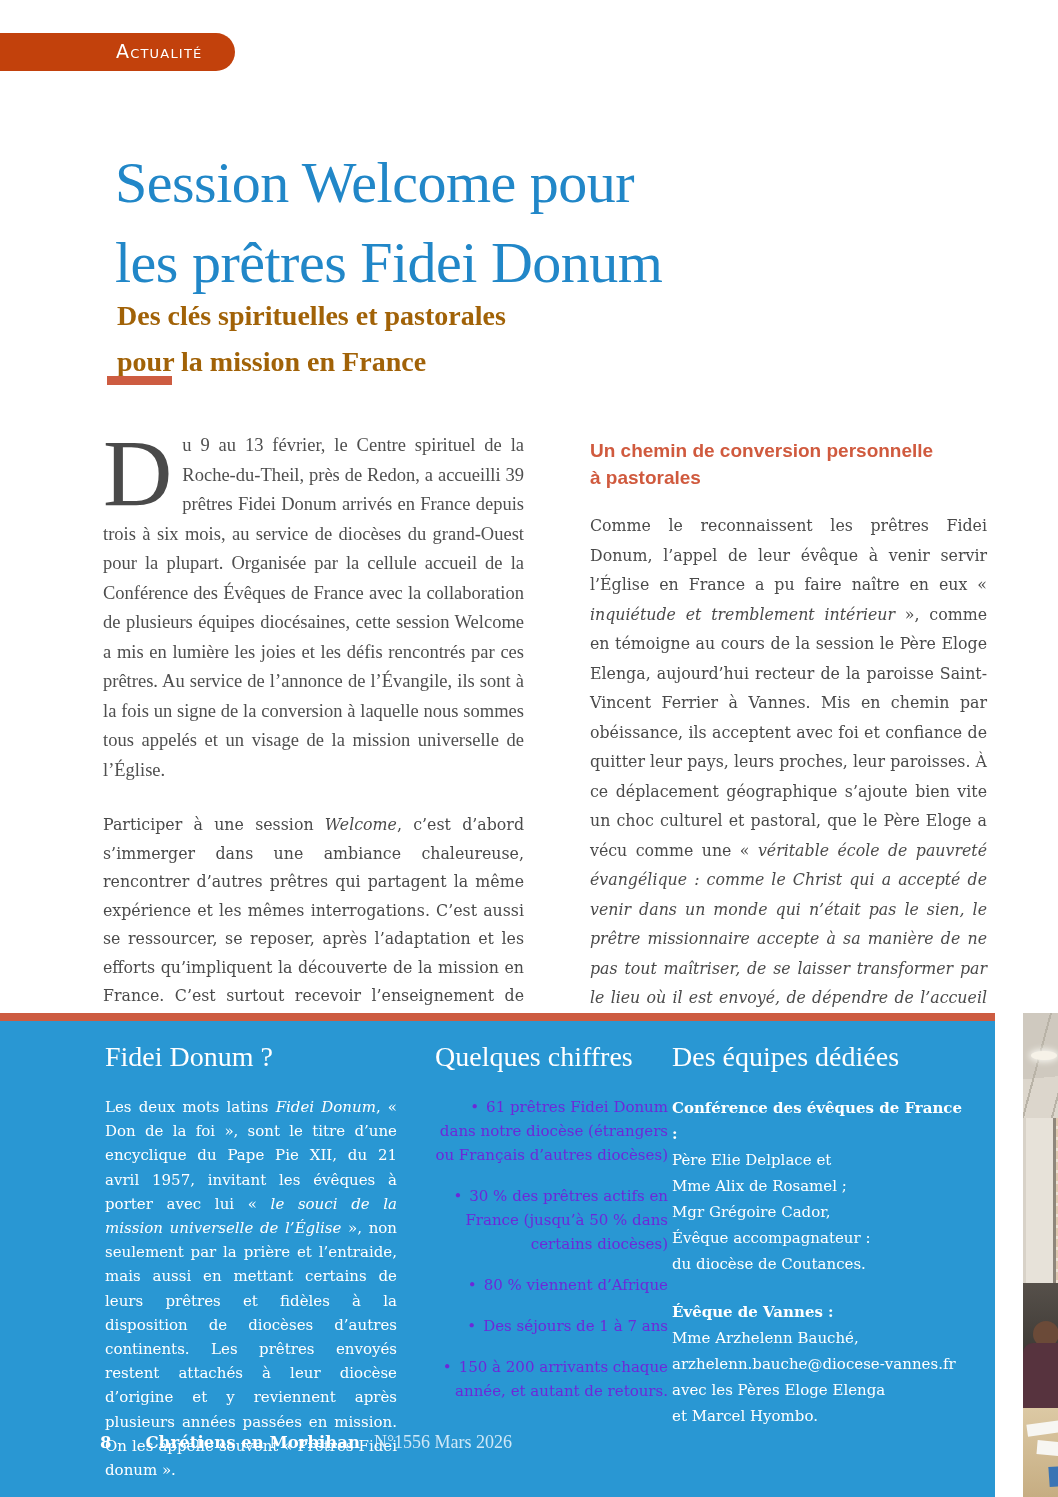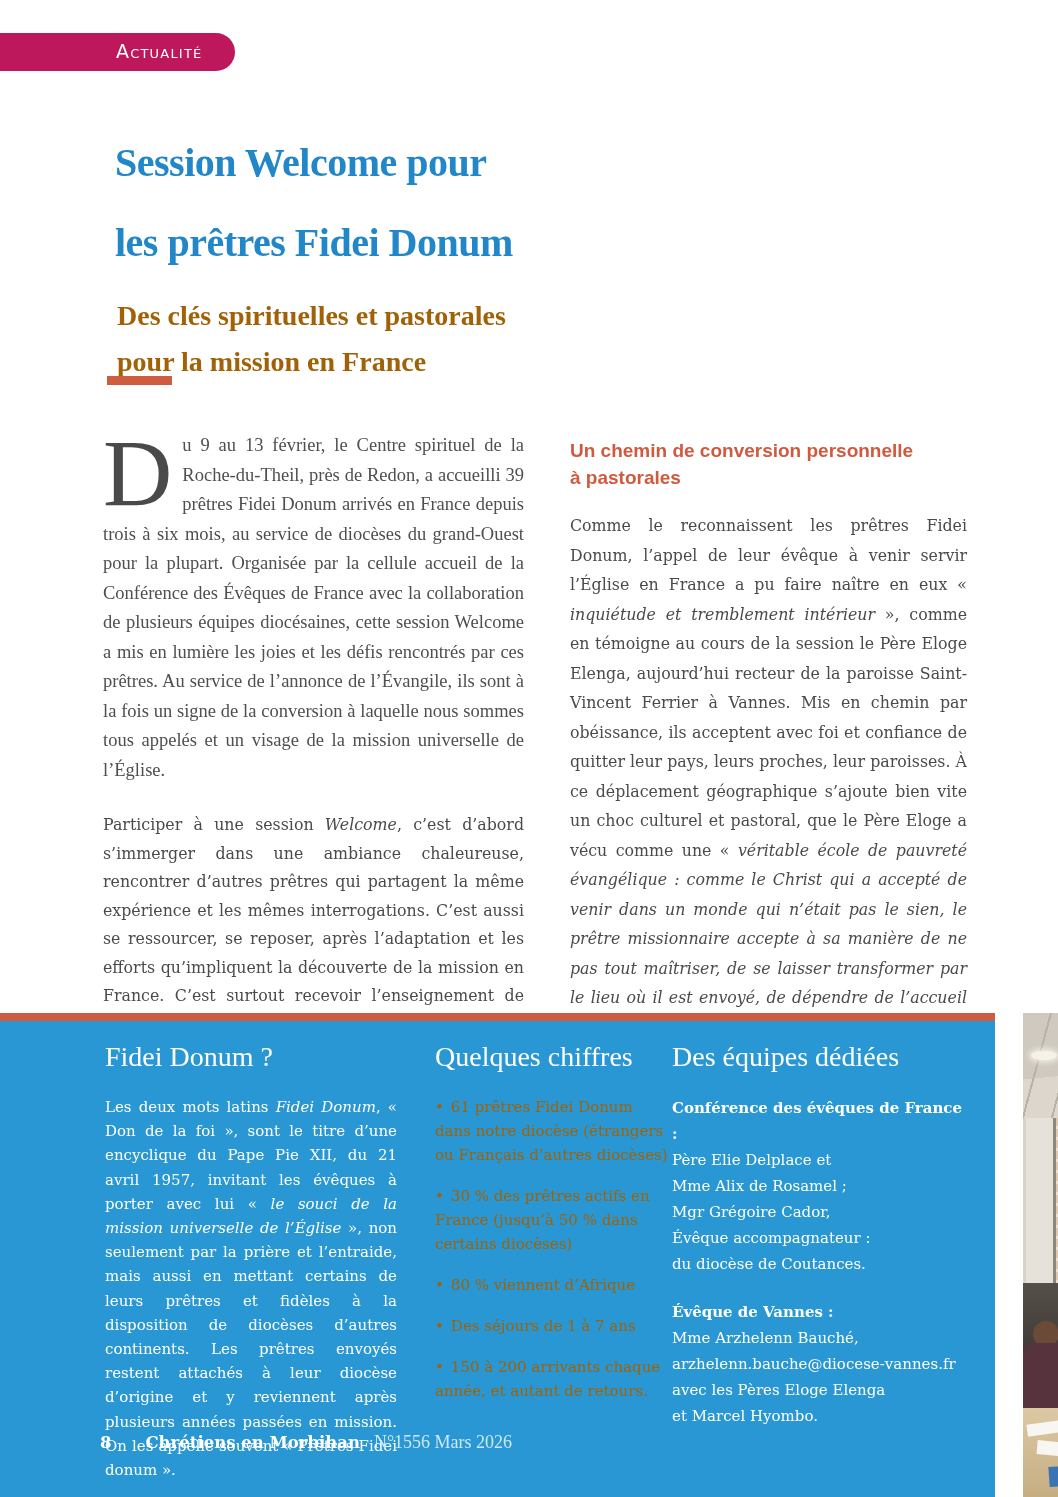--- a/index.html
+++ b/index.html
@@ -1,62 +1,62 @@
 <!DOCTYPE html>
 <html><head>
 <meta charset="utf-8">
 <style>
   html,body{margin:0;padding:0;background:#ffffff;}
   #page{position:relative;width:1058px;height:1497px;background:#ffffff;overflow:hidden;
         font-family:"Liberation Serif",serif;}
 
   
-  .tab{position:absolute;left:0;top:33px;width:235px;height:38px;background:#be185d;
+  .tab{position:absolute;left:0;top:33px;width:235px;height:38px;background:#c2410c;
        border-radius:0 19px 19px 0;color:#ffffff;font-family:"DejaVu Sans",sans-serif;
        font-variant:small-caps;font-size:19px;letter-spacing:1.2px;line-height:37px;
        padding-left:116px;box-sizing:border-box;}
 
   
-  .title{position:absolute;left:115px;top:96px;font-family:"Liberation Serif",serif;
-         font-weight:700;font-size:40px;line-height:80px;color:#2187c8;letter-spacing:-0.5px;}
+  .title{position:absolute;left:115px;top:104px;font-family:"Liberation Serif",serif;
+         font-weight:400;font-size:58px;line-height:80px;color:#2187c8;letter-spacing:-0.5px;}
   .title span{display:block;}
   .subtitle{position:absolute;left:117px;top:270px;font-family:"Liberation Serif",serif;
             font-size:28px;line-height:46px;color:#a16207;}
   .subtitle span{display:block;}
   .rule{position:absolute;left:107px;top:376px;width:65px;height:9px;background:#cd5c41;}
 
   
   .col-left{position:absolute;left:103px;top:431px;width:421px;}
   .lead{font-size:18.5px;line-height:29.5px;color:#4f4f4f;text-align:justify;margin:0;}
   .dropcap{float:left;font-size:96px;line-height:78px;padding:4px 10px 0 0;color:#4a4a4a;
            font-family:"Liberation Serif",serif;}
   .para2{margin:26px 0 0 0;font-family:"DejaVu Serif",serif;font-size:15.8px;
          line-height:28.5px;color:#4a4a4a;text-align:justify;}
-  .col-right{position:absolute;left:570px;top:437px;width:397px;}
+  .col-right{position:absolute;left:590px;top:437px;width:397px;}
   .orange-heading{font-family:"Liberation Sans",sans-serif;font-weight:700;font-size:19px;
                   line-height:27px;color:#d05a3e;margin:0 0 20px 0;}
   .orange-heading span{display:block;}
   .col-right p{font-family:"DejaVu Serif",serif;font-size:15.8px;line-height:29.5px;
                color:#4a4a4a;text-align:justify;margin:0 0 20px 0;}
   i{font-style:italic;}
 
   
   .bluebox{position:absolute;left:0;top:1013px;width:1058px;height:484px;padding-left:28px;}
   .orange-bar{position:absolute;left:0;top:0;width:995px;height:8px;background:#cd5c41;}
   .blue-bg{position:absolute;left:0;top:8px;width:995px;height:476px;background:#2997d3;}
   .box-col{position:absolute;color:#ffffff;}
   .box-col1{left:105px;top:28px;width:292px;}
   .box-col2{left:435px;top:28px;width:233px;}
   .box-col3{left:672px;top:28px;width:300px;}
   .box-heading{font-family:"Liberation Serif",serif;font-weight:400;font-size:28px;
                color:#ffffff;margin:0 0 22px 0;}
   .box-text{font-family:"DejaVu Serif",serif;font-size:15px;line-height:24.2px;
             color:#ffffff;text-align:justify;margin:0;}
   .stat{font-family:"DejaVu Serif",serif;font-size:15px;line-height:24px;
-        color:#a16207;margin:0 0 17px 0;}
+        color:#6d28d9;margin:0 0 17px 0;text-align:right;}
   .bullet{margin-right:7px;}
   .team-group{margin:0 0 22px 0;font-family:"DejaVu Serif",serif;font-size:15px;
               line-height:26px;}
   .team-title{font-weight:700;display:block;}
   .team-line{display:block;}
 
   
   .footer{position:absolute;left:100px;top:1432px;color:#ffffff;
           font-family:"DejaVu Serif",serif;font-size:16.5px;}
   .footer .pageno{font-weight:700;margin-right:34px;}

